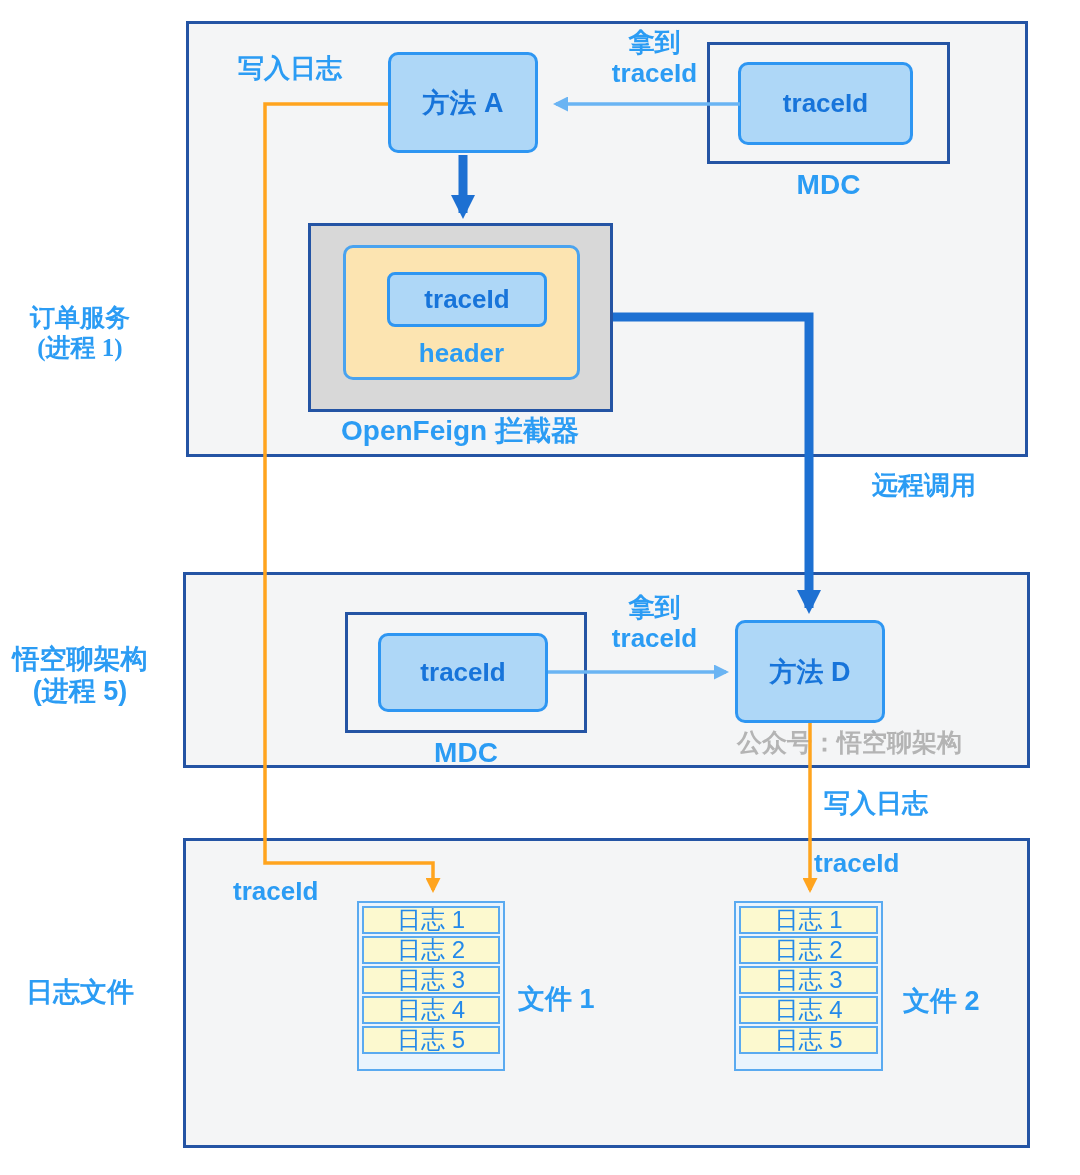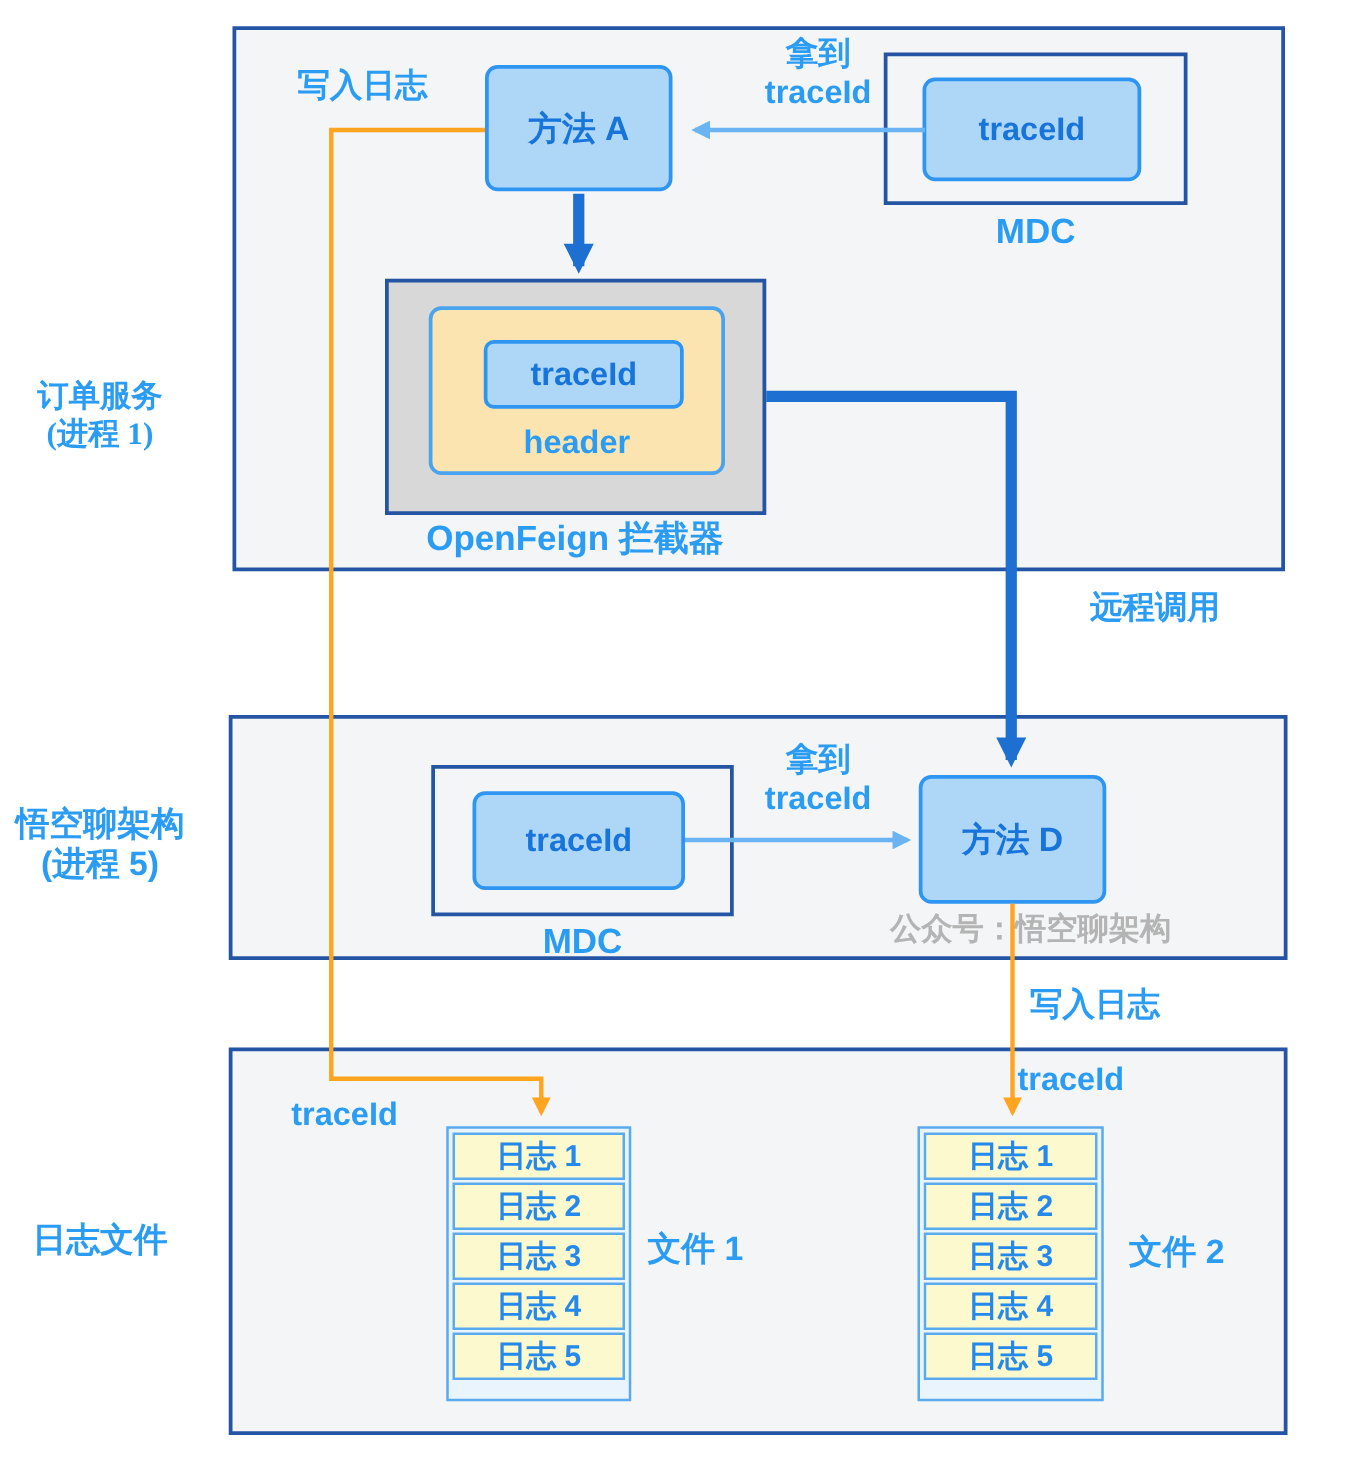--- a/index.html
+++ b/index.html
@@ -35,27 +35,27 @@
   }
   .hdr-box{background:var(--hdr);border:3px solid #4aa3ef;border-radius:10px;z-index:3;}
   .gray-box{background:var(--gray);border:3px solid var(--navy);z-index:2;}
   .lbl{color:var(--bright);font-weight:bold;z-index:4;line-height:1.2;}
   .center{text-align:center;}
   .stack{
     border:2px solid var(--logborder);background:#eaf4fd;
     display:flex;flex-direction:column;padding:3px;z-index:3;
   }
   .stack .log-item{
-    height:38px;box-sizing:border-box;margin-bottom:2px;
+    height:28px;box-sizing:border-box;margin-bottom:2px;
     background:var(--logfill);border:2px solid var(--logborder);
     display:flex;align-items:center;justify-content:center;
-    color:var(--logtext);font-weight:bold;font-size:24px;
+    color:var(--logtext);font-weight:normal;font-size:24px;
   }
   .stack .log-item:last-child{margin-bottom:12px;}
-  .watermark{color:var(--wm);font-weight:bold;font-size:25px;z-index:4;}
+  .watermark{color:var(--wm);font-weight:bold;font-size:25px;z-index:4;margin-left:25px;}
   #wires{position:absolute;left:0;top:0;z-index:10;pointer-events:none;}
 </style>
 </head>
 <body>
 
 <div class="abs svc-box" style="left:186px;top:21px;width:842px;height:436px;"></div>
 <div class="abs svc-box" style="left:183px;top:572px;width:847px;height:196px;"></div>
 <div class="abs svc-box" style="left:183px;top:838px;width:847px;height:310px;"></div>
 
 <div class="abs lbl center" style="left:10px;top:303px;width:140px;font-size:25px;font-family:Liberation Serif, serif;">

